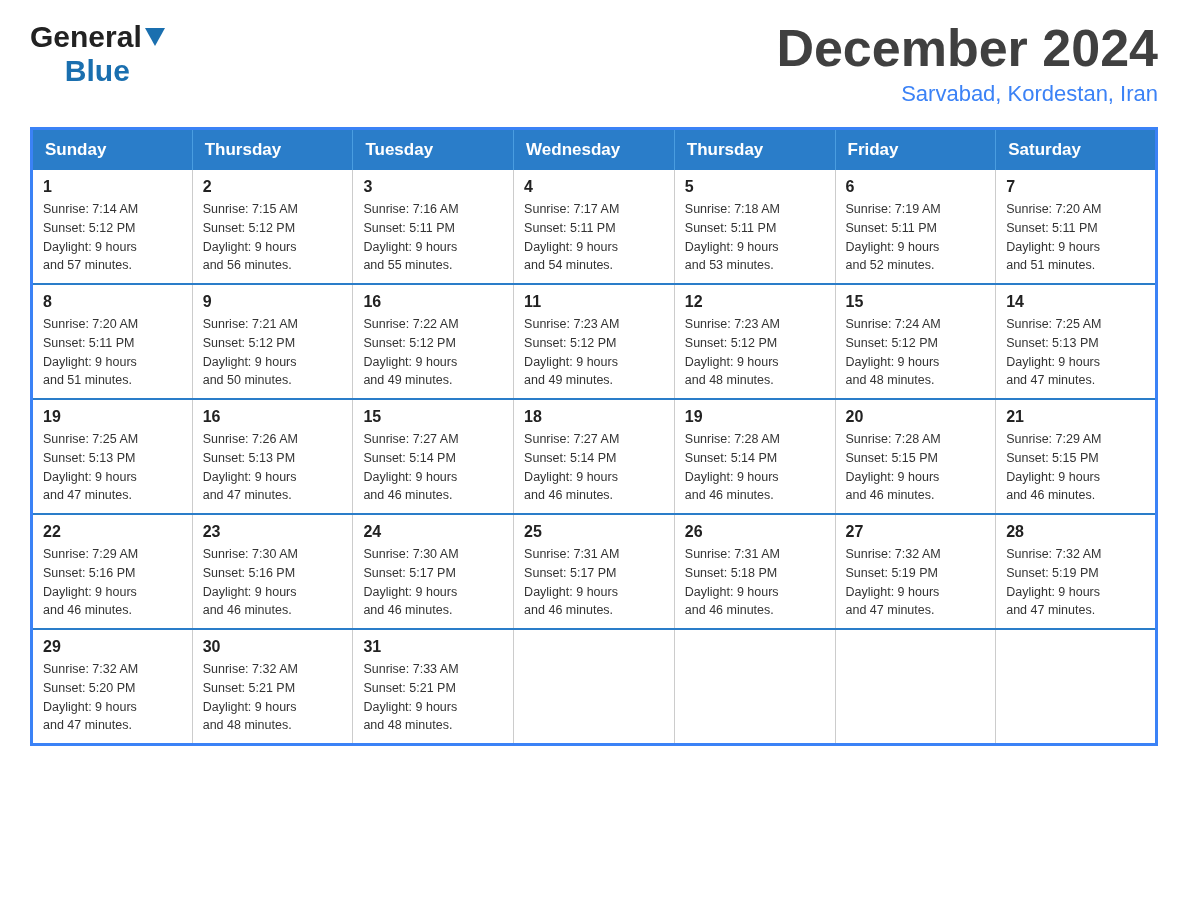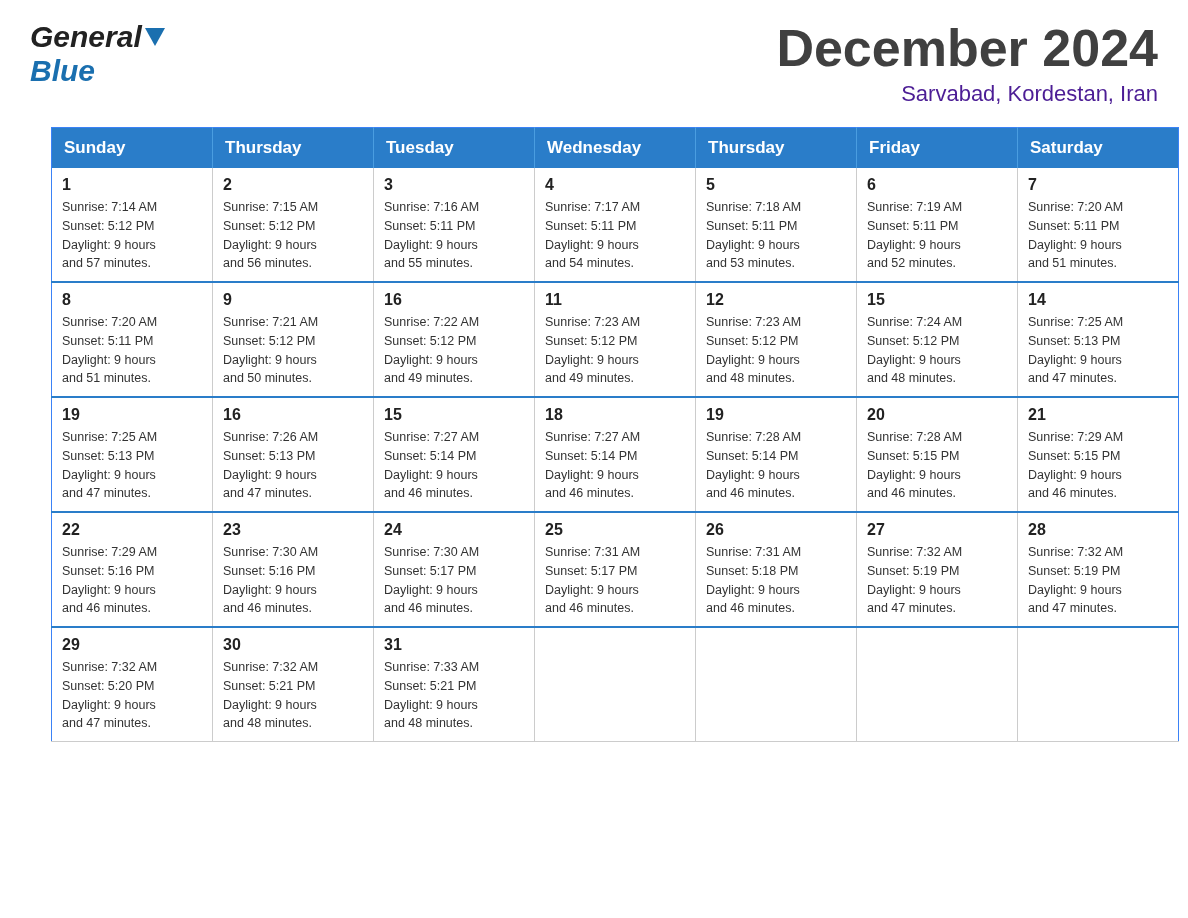--- a/index.html
+++ b/index.html
@@ -12,42 +12,40 @@
     }
     .header-area {
       display: flex;
       justify-content: space-between;
       align-items: flex-start;
       margin-bottom: 20px;
     }
     .logo {
       display: flex;
       flex-direction: column;
-      align-items: flex-start;
-      font-style: italic;
+      align-items: center;
     }
     .title-area {
       text-align: right;
     }
     .month-title {
       font-size: 52px;
       font-weight: bold;
       color: #404040;
       line-height: 1.1;
     }
     .location-title {
       font-size: 22px;
-      color: #4c1d95;
+      color: #3b82f6;
       margin-top: 4px;
     }
     .calendar-table {
       width: 100%;
       border-collapse: collapse;
-      border: 1px solid #3b82f6;
-      margin-left: 21px;
+      border: 3px solid #3b82f6;
     }
     .calendar-table thead tr th {
       background-color: #2a7dc9;
       color: #ffffff;
       font-size: 17px;
       font-weight: bold;
       padding: 10px 12px;
       text-align: left;
       border-right: 1px solid #4a9de0;
     }

